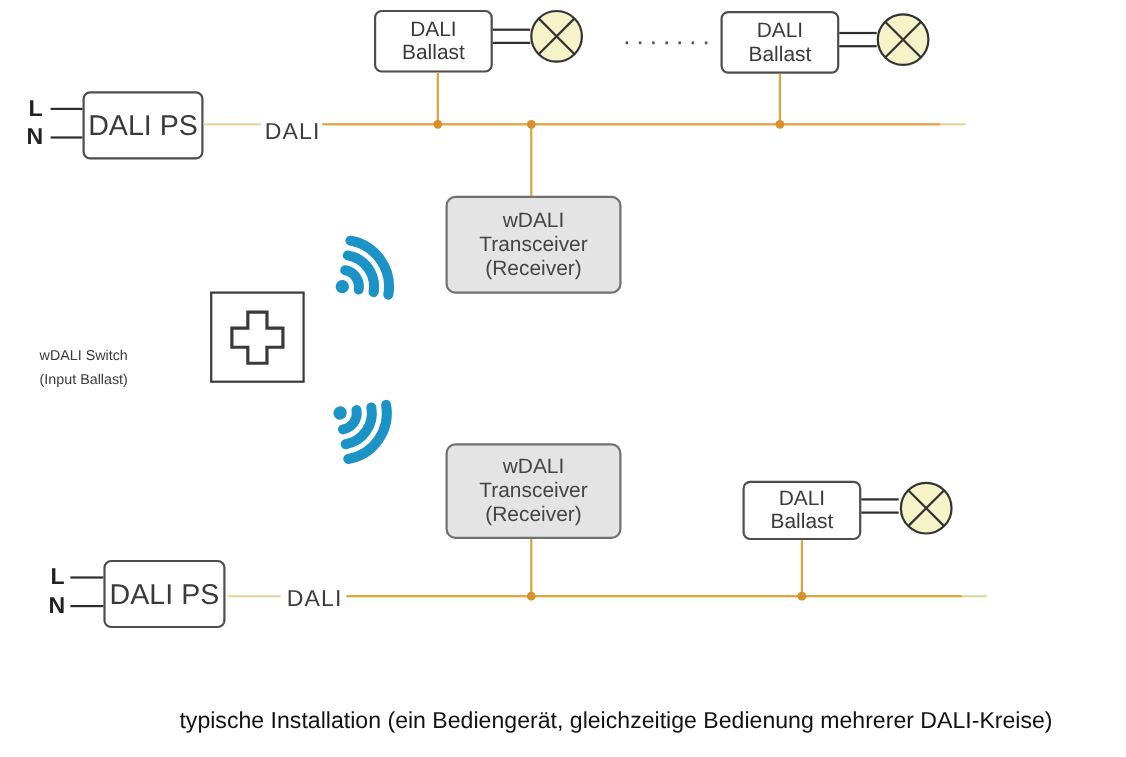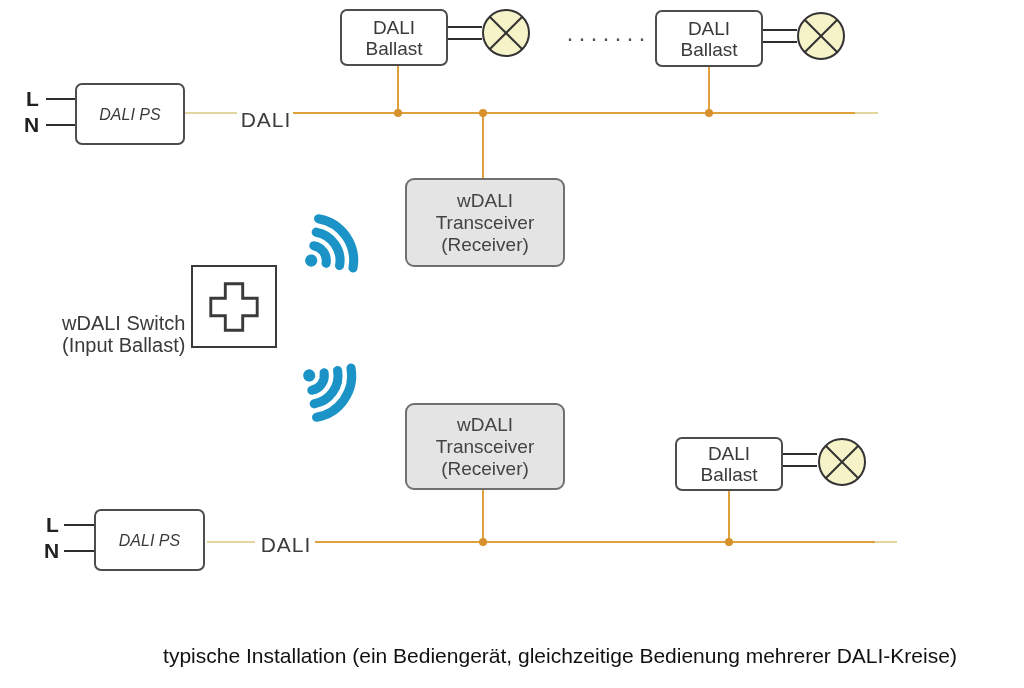--- a/index.html
+++ b/index.html
@@ -7,32 +7,32 @@
     position:relative;width:1024px;height:688px;background:#ffffff;overflow:hidden;
     font-family:"Liberation Sans", sans-serif;color:#3c3c3c;
   }
   .abs{position:absolute;}
   
   .box{
     position:absolute;background:#ffffff;border:2px solid #4d4d4d;border-radius:7px;
     display:flex;flex-direction:column;align-items:center;justify-content:center;
     font-size:19px;line-height:21px;color:#3a3a3a;text-align:center;box-sizing:border-box;
   }
-  .box.ps{font-size:16px;font-style:italic;}
+  .box.ps{font-size:26px;}
   .box.gray{background:#e4e4e4;border-color:#707070;border-radius:9px;font-size:19px;line-height:22px;color:#444;}
   
   .hline{position:absolute;height:2px;background:#dfa13c;}
   .hline.pale{background:#e3d6a0;}
   .vline{position:absolute;width:2px;background:#dfa13c;}
   .wire{position:absolute;height:2px;background:#2e2e2e;}
   .junction{position:absolute;width:8px;height:8px;border-radius:50%;background:#d8902c;}
   .buslabel{position:absolute;font-size:21px;color:#3c3c3c;text-align:center;letter-spacing:1px;}
   .mains{position:absolute;font-size:21px;font-weight:600;color:#222;}
   .dots{position:absolute;font-size:24px;letter-spacing:4px;color:#555;}
-  .switchtext{position:absolute;font-size:20px;line-height:22px;color:#3a3a3a;margin-left:26px;}
+  .switchtext{position:absolute;font-size:13px;line-height:22px;color:#3a3a3a;}
   .caption{position:absolute;font-size:21px;color:#111;text-align:center;}
   .lamp circle{fill:#f6f3c9;stroke:#333;stroke-width:2;}
   .lamp line{stroke:#333;stroke-width:2;}
   .wifi path{fill:none;stroke:#1b93c6;stroke-width:12;stroke-linecap:round;}
   .wifi circle{fill:#1b93c6;}
   .plus path{fill:none;stroke:#3a3a3a;stroke-width:3;}
   .switchbox{position:absolute;background:#fff;border:2px solid #3a3a3a;box-sizing:border-box;
     display:flex;align-items:center;justify-content:center;}
 </style>
 </head>

